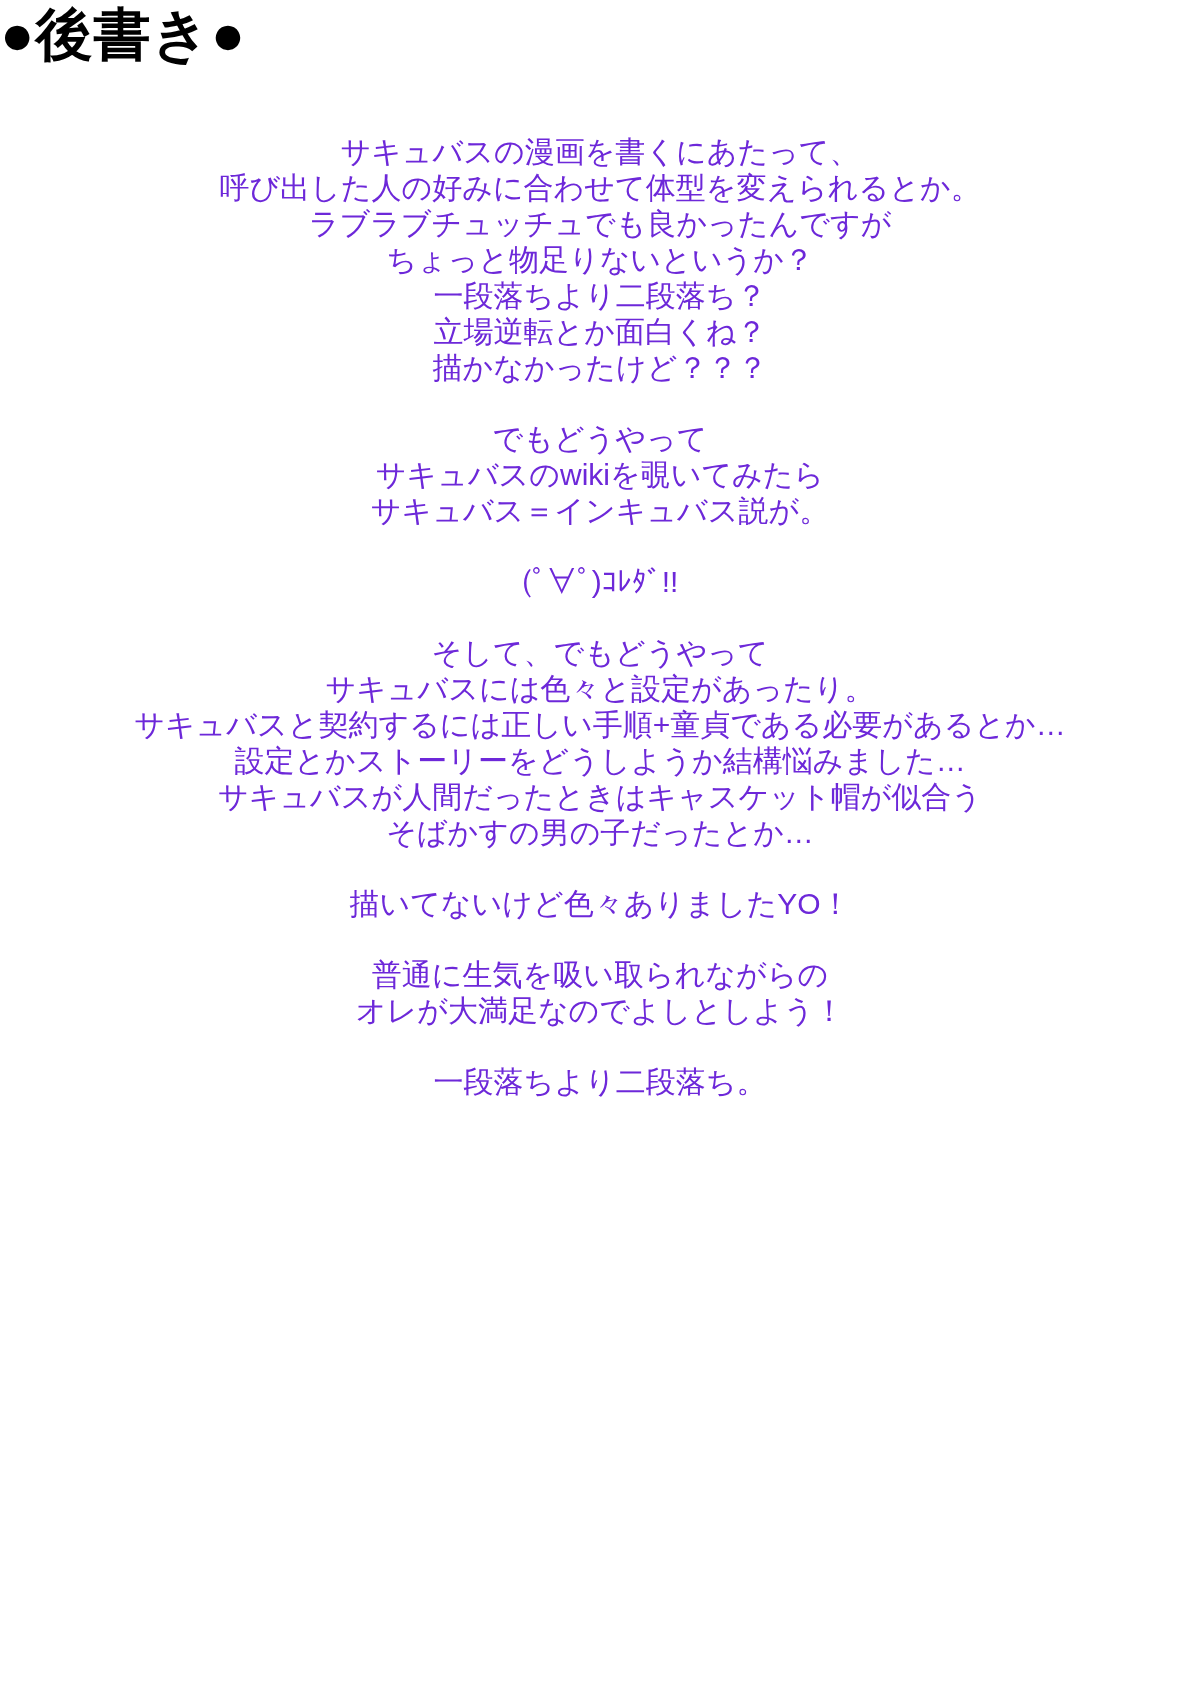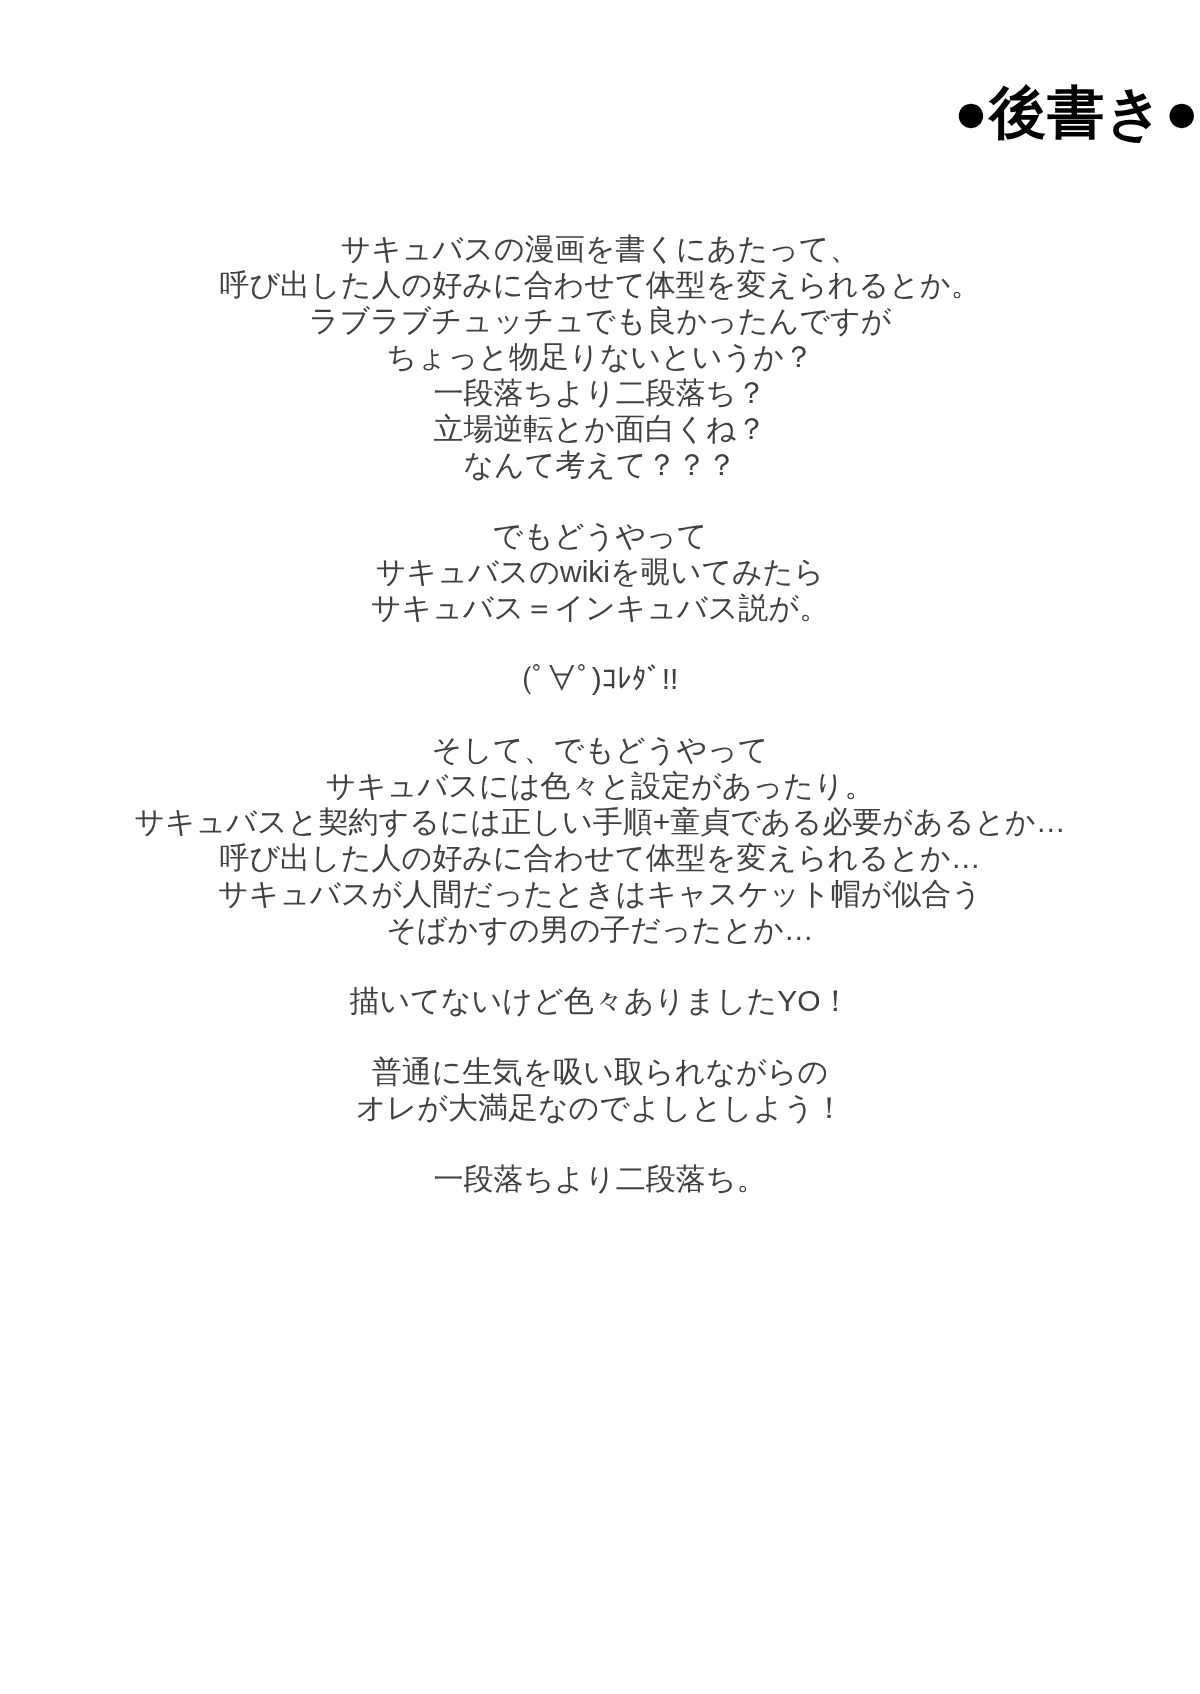--- a/index.html
+++ b/index.html
@@ -15,35 +15,34 @@
     font-family: "Liberation Sans", "DejaVu Sans", sans-serif;
   }
   .page {
     width: 1200px;
     height: 1694px;
     background: #ffffff;
     box-sizing: border-box;
   }
   .title {
     margin: 0;
-    padding-top: 78px;
-    text-align: right;
+    text-align: left;
     font-size: 57px;
     font-weight: bold;
     line-height: 1.2;
     letter-spacing: 1px;
     color: #000000;
   }
   .content {
-    margin-top: 85px;
+    margin-top: 66px;
     text-align: center;
     font-size: 30px;
     line-height: 36px;
     font-weight: 500;
-    color: #404040;
+    color: #6d28d9;
   }
   .para + .para {
     margin-top: 35px;
   }
   .line {
     white-space: pre;
   }
 </style>
 </head>
 <body>
@@ -51,35 +50,35 @@
 <div class="page">
   <h1 class="title">●後書き●</h1>
   <div class="content" id="paragraphs">
       <div class="para">
         <div class="line">サキュバスの漫画を書くにあたって、</div>
         <div class="line">呼び出した人の好みに合わせて体型を変えられるとか。</div>
         <div class="line">ラブラブチュッチュでも良かったんですが</div>
         <div class="line">ちょっと物足りないというか？</div>
         <div class="line">一段落ちより二段落ち？</div>
         <div class="line">立場逆転とか面白くね？</div>
-        <div class="line">なんて考えて？？？</div>
+        <div class="line">描かなかったけど？？？</div>
       </div>
       <div class="para">
         <div class="line">でもどうやって</div>
         <div class="line">サキュバスのwikiを覗いてみたら</div>
         <div class="line">サキュバス＝インキュバス説が。</div>
       </div>
       <div class="para">
         <div class="line">(ﾟ∀ﾟ)ｺﾚﾀﾞ!!</div>
       </div>
       <div class="para">
         <div class="line">そして、でもどうやって</div>
         <div class="line">サキュバスには色々と設定があったり。</div>
         <div class="line">サキュバスと契約するには正しい手順+童貞である必要があるとか…</div>
-        <div class="line">呼び出した人の好みに合わせて体型を変えられるとか…</div>
+        <div class="line">設定とかストーリーをどうしようか結構悩みました…</div>
         <div class="line">サキュバスが人間だったときはキャスケット帽が似合う</div>
         <div class="line">そばかすの男の子だったとか…</div>
       </div>
       <div class="para">
         <div class="line">描いてないけど色々ありましたYO！</div>
       </div>
       <div class="para">
         <div class="line">普通に生気を吸い取られながらの</div>
         <div class="line">オレが大満足なのでよしとしよう！</div>
       </div>

